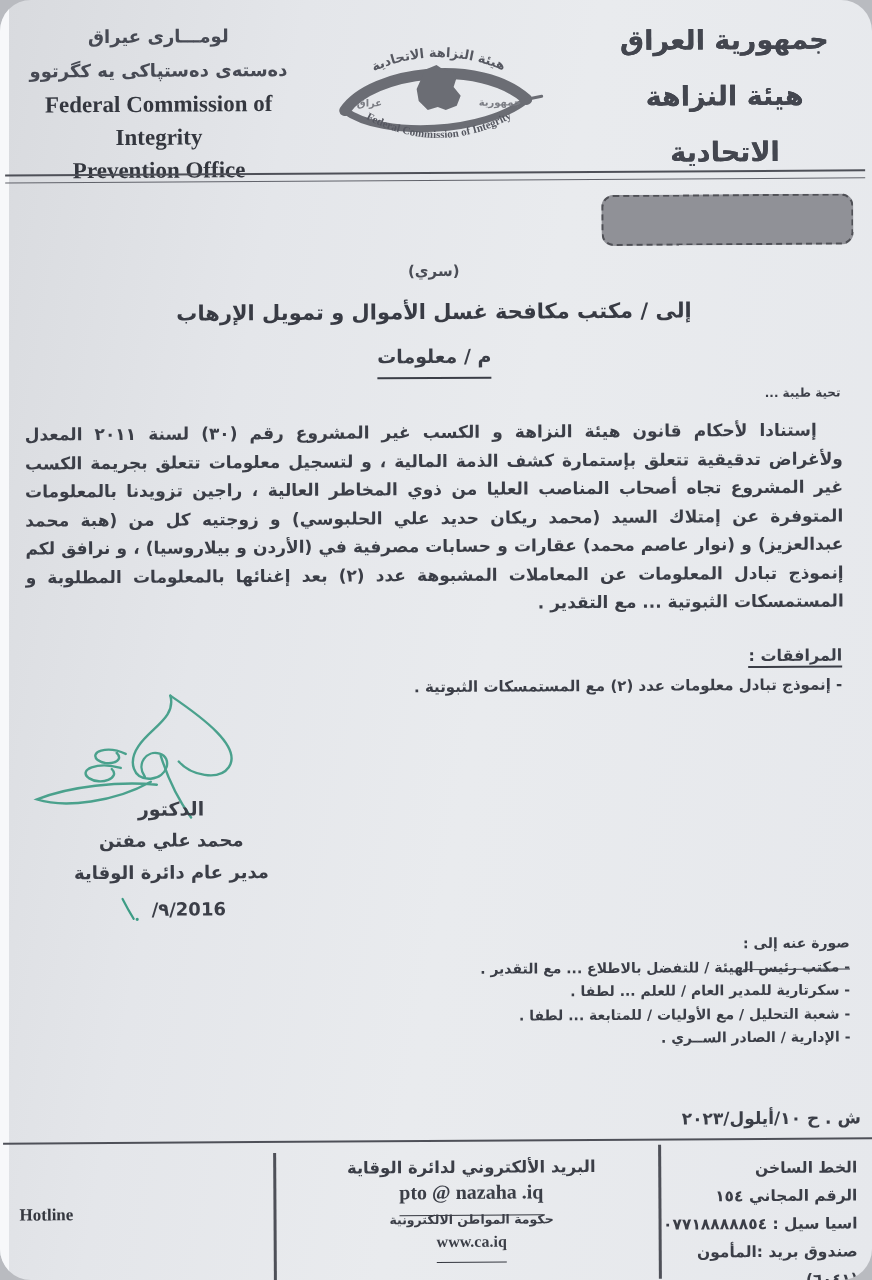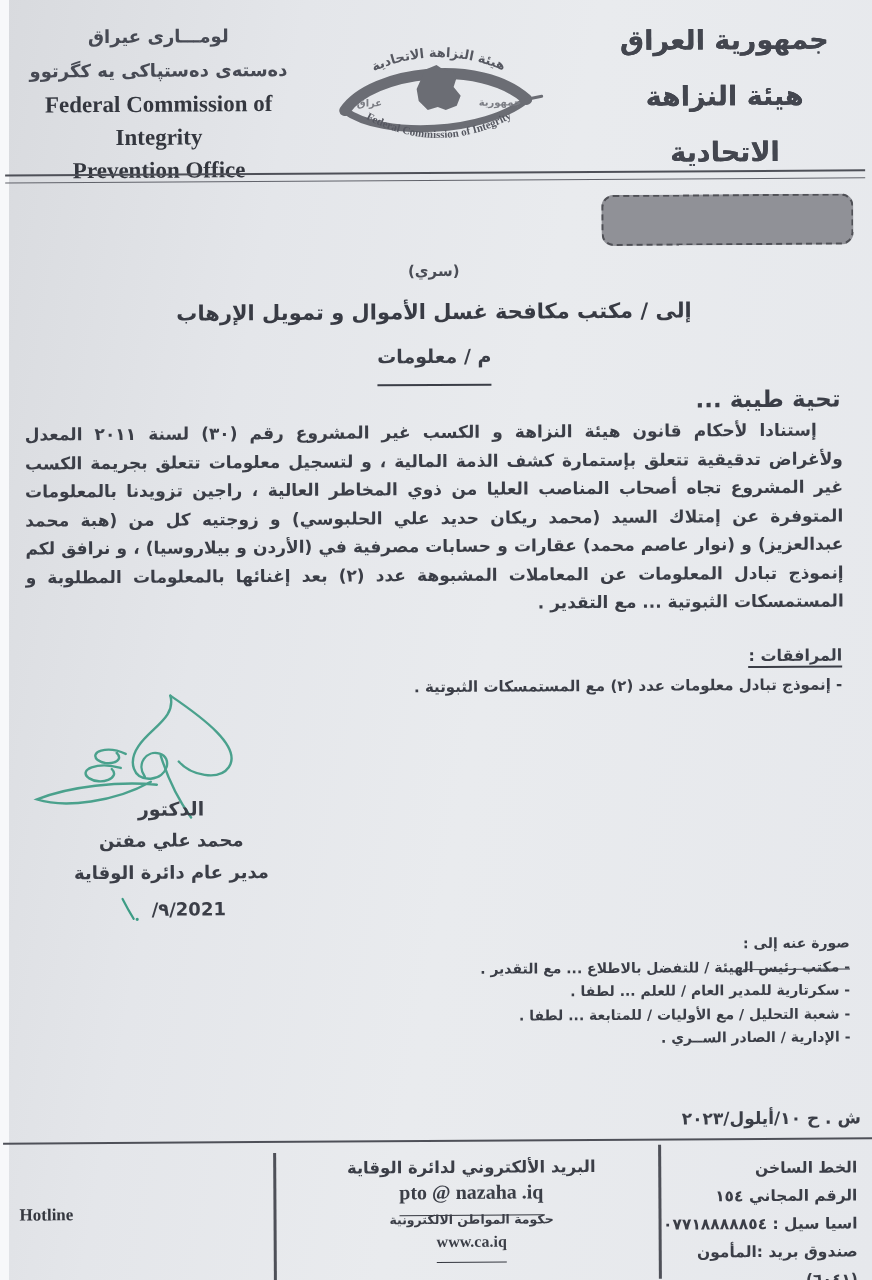--- a/index.html
+++ b/index.html
@@ -1,40 +1,40 @@
 <!DOCTYPE html>
 <html lang="ar"><head>
 <meta charset="utf-8">
 <style>
   html,body{margin:0;padding:0;background:#b9bbc0;}
   .page{
     position:relative;width:872px;height:1280px;overflow:hidden;
     background:linear-gradient(100deg,#d8dade 0%,#e4e6ea 28%,#e9ebee 55%,#e6e8ec 100%);
-    font-family:"DejaVu Sans",sans-serif;color:#3b3e47;
+    font-family:"DejaVu Sans",sans-serif;color:#3b3e47;border-radius:31px;
   }
   .tilt{position:absolute;inset:0;transform:rotate(-0.35deg);}
   .edge-left{position:absolute;left:0;top:0;width:9px;height:1280px;background:#f7f8fa;}
   .abs{position:absolute;}
   .ar{direction:rtl;}
   
   .hdr-left{left:12px;top:18px;width:300px;text-align:center;}
   .kurd{font-weight:bold;font-size:18px;color:#474a54;line-height:34px;}
   .eng-title{font-family:"Liberation Serif",serif;font-weight:bold;font-size:23px;color:#34373f;line-height:33px;}
   .hdr-right{right:14px;top:14px;width:260px;text-align:center;}
   .callig{font-weight:bold;font-size:27px;color:#43464f;line-height:56px;letter-spacing:1px;text-shadow:0 0 .6px #43464f;}
   .logo-box{left:332px;top:12px;width:220px;height:152px;}
   .hdr-rule{left:8px;top:172px;width:860px;height:6px;border-top:2.5px solid #4e5058;border-bottom:1.5px solid #60626a;}
   
   .redact{left:604px;top:196px;width:248px;height:47px;background:#909197;border:2px dashed #4f5056;border-radius:12px;}
   
   .secret{left:0;right:0;top:262px;text-align:center;font-weight:bold;font-size:15px;color:#4a4d56;}
   .to-line{left:0;right:0;top:300px;text-align:center;font-weight:bold;font-size:21px;color:#383b44;}
   .subject{left:0;right:0;top:345px;text-align:center;font-weight:bold;font-size:19px;}
-  .subject span{border-bottom:2px solid #3b3e47;padding-bottom:17px;}
-  .greeting{right:30px;top:388px;font-weight:bold;font-size:23px;}
+  .subject span{border-bottom:2px solid #3b3e47;padding-bottom:10px;}
+  .greeting{right:30px;top:388px;font-weight:bold;font-size:12px;}
   .body-par{right:28px;left:26px;top:418px;font-weight:bold;font-size:17px;line-height:28.5px;
     text-align:justify;text-indent:26px;color:#3b3e47;}
   .attach-title{right:30px;top:648px;font-weight:bold;font-size:16px;}
   .attach-title span{border-bottom:2px solid #3b3e47;padding-bottom:1px;margin-left:29px;}
   .attach-item{right:30px;top:678px;font-weight:bold;font-size:15px;}
   
   .sig-svg{left:30px;top:688px;width:250px;height:132px;}
   .sig-title{left:60px;top:796px;width:220px;text-align:center;font-weight:bold;font-size:19px;}
   .sig-name{left:60px;top:828px;width:220px;text-align:center;font-weight:bold;font-size:18px;}
   .sig-pos{left:45px;top:860px;width:250px;text-align:center;font-weight:bold;font-size:18px;}
@@ -127,21 +127,21 @@
           <path d="M 90,78 C 66,71 47,80 58,88 C 70,96 90,88 81,79"></path>
           <path d="M 120,92 C 84,112 34,118 6,109 C 38,96 90,91 126,95"></path>
           <path d="M 130,66 C 138,92 150,114 160,128"></path>
         </g>
       </svg>
     </div>
     <div class="abs sig-title ar">الدكتور</div>
     <div class="abs sig-name ar">محمد علي مفتن</div>
     <div class="abs sig-pos ar">مدير عام دائرة الوقاية</div>
     <div class="abs sig-date">
-      <span>2021/٩/</span>
+      <span>2016/٩/</span>
       <span class="day-mark">
         <svg width="22" height="26" viewBox="0 0 22 26">
           <path d="M 5,3 C 9,11 13,18 16,23" fill="none" stroke="#3d9c85" stroke-width="2.2" stroke-linecap="round"></path>
           <circle cx="19.5" cy="23.5" r="1.6" fill="#3d9c85"></circle>
         </svg>
       </span>
     </div>
 
     <div class="abs cc ar">
       <div class="cc-title">

